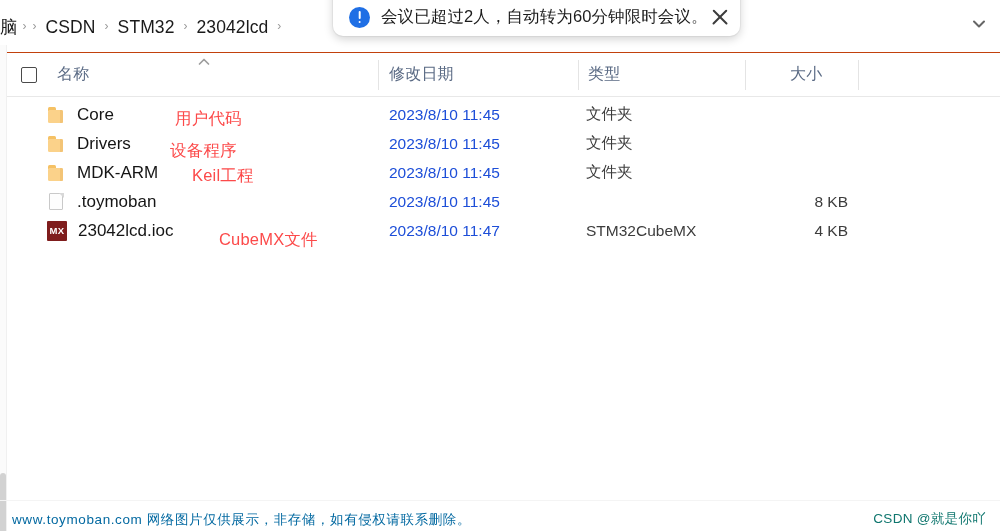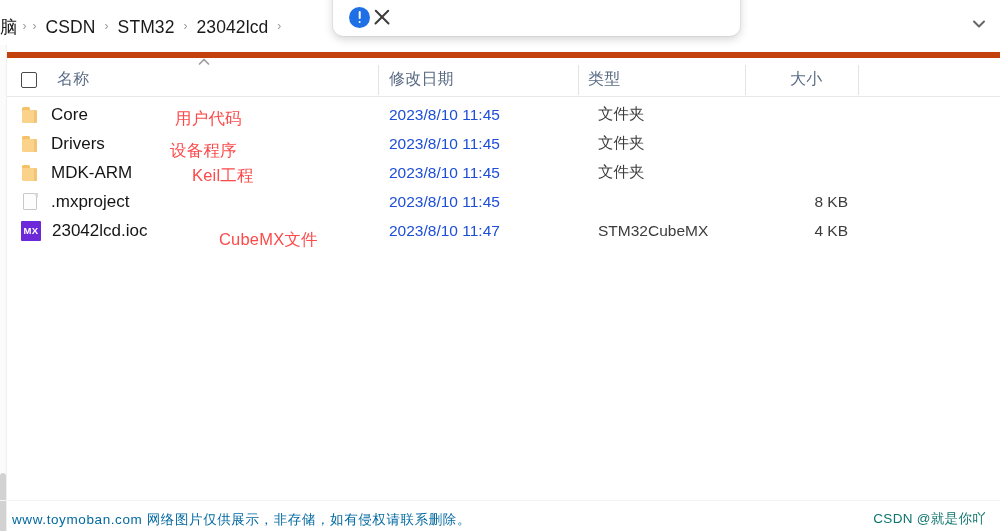--- a/index.html
+++ b/index.html
@@ -75,21 +75,21 @@
   .toast-close::before, .toast-close::after {
     content:""; position:absolute; left: 2px; top: 11px;
     width: 20px; height: 2.4px; background:#3c3c3c; border-radius:1px;
   }
   .toast-close::before { transform: rotate(45deg); }
   .toast-close::after  { transform: rotate(-45deg); }
 
   
   .list-head {
     position: absolute; left: 0; top: 52px; width: 1000px; height: 45px;
-    border-top: 6px solid #c2410c;
+    border-top: 1px solid #c2410c;
     border-bottom: 1px solid #e8e8e8;
     background: #fff;
   }
   .head-cell {
     position: absolute; top: 0; height: 43px;
     display: flex; align-items: center;
     font-size: 16px; color: #5b6b85;
     letter-spacing: .2px;
   }
   .head-divider {
@@ -107,32 +107,32 @@
 
   
   .filelist { position: absolute; left: 0; top: 100px; width: 1000px; }
   .row {
     position: relative; height: 29px;
     display: flex; align-items: center;
   }
   .cell-name {
     position: absolute; left: 0; top: 0; height: 29px;
     display: flex; align-items: center; gap: 11px;
-    padding-left: 21px;
+    padding-left: 47px;
     font-size: 17px; color: #151515;
   }
   .cell-date {
     position: absolute; left: 389px; top: 0; height: 29px;
     display: flex; align-items: center;
     font-size: 15.5px; color: #1d4ed8;
   }
   .cell-type {
     position: absolute; left: 586px; top: 0; height: 29px;
     display: flex; align-items: center;
-    font-size: 15.5px; color: #3c3c3c; margin-left: 12px;
+    font-size: 15.5px; color: #3c3c3c;
   }
   .cell-size {
     position: absolute; left: 753px; top: 0; width: 95px; height: 29px;
     display: flex; align-items: center; justify-content: flex-end;
     font-size: 15.5px; color: #3c3c3c;
   }
 
   
   .icon { width: 19px; height: 19px; flex: 0 0 19px; position: relative; }
   .icon-folder { }
@@ -153,21 +153,21 @@
     background: #fdfdfd; border: 1px solid #c9c9c9; border-radius: 1px;
   }
   .icon-file .fold {
     position: absolute; right: 2px; top: 1px;
     width: 0; height: 0;
     border-left: 5px solid transparent;
     border-top: 5px solid #d8d8d8;
   }
   .icon-mx {
     width: 20px; height: 20px; flex: 0 0 20px;
-    background: #6d28d9; border-radius: 1px;
+    background: #7f1d1d; border-radius: 1px;
     display: flex; align-items: center; justify-content: center;
     color: #fff; font-size: 9.5px; font-weight: 700;
     letter-spacing: .3px; line-height: 1;
   }
 
   
   .annot {
     position: absolute;
     color: #fc4a4a;
     font-size: 16.5px;
@@ -222,20 +222,21 @@
       </div>
     <div class="addr-chevron">
       <svg width="14" height="10" viewBox="0 0 14 10">
         <polyline points="2,2.5 7,7.5 12,2.5" fill="none" stroke="#666" stroke-width="2" stroke-linecap="round" stroke-linejoin="round"></polyline>
       </svg>
     </div>
   </div>
 
   <div class="toast">
     <div class="toast-icon"></div>
+    <div class="toast-text">会议已超过2人，自动转为60分钟限时会议。</div>
     <div class="toast-close"></div>
   </div>
 
   <div class="list-head">
     <div class="head-checkbox"></div>
 
     <div class="head-cell" style="left:57px;">
       <span>名称</span>
     </div>
 
@@ -299,21 +300,21 @@
         <div class="cell-date">2023/8/10 11:45</div>
         <div class="cell-type">文件夹</div>
         <div class="cell-size"></div>
       </div>
       <div class="row">
         <div class="cell-name">
           <span class="icon icon-file">
             <span class="sheet"></span>
             <span class="fold"></span>
           </span>
-          <span>.mxproject</span>
+          <span>.toymoban</span>
         </div>
         <div class="cell-date">2023/8/10 11:45</div>
         <div class="cell-size">8 KB</div>
       </div>
       <div class="row">
         <div class="cell-name">
           <span class="icon-mx">MX</span>
           <span>23042lcd.ioc</span>
         </div>
         <div class="cell-date">2023/8/10 11:47</div>

